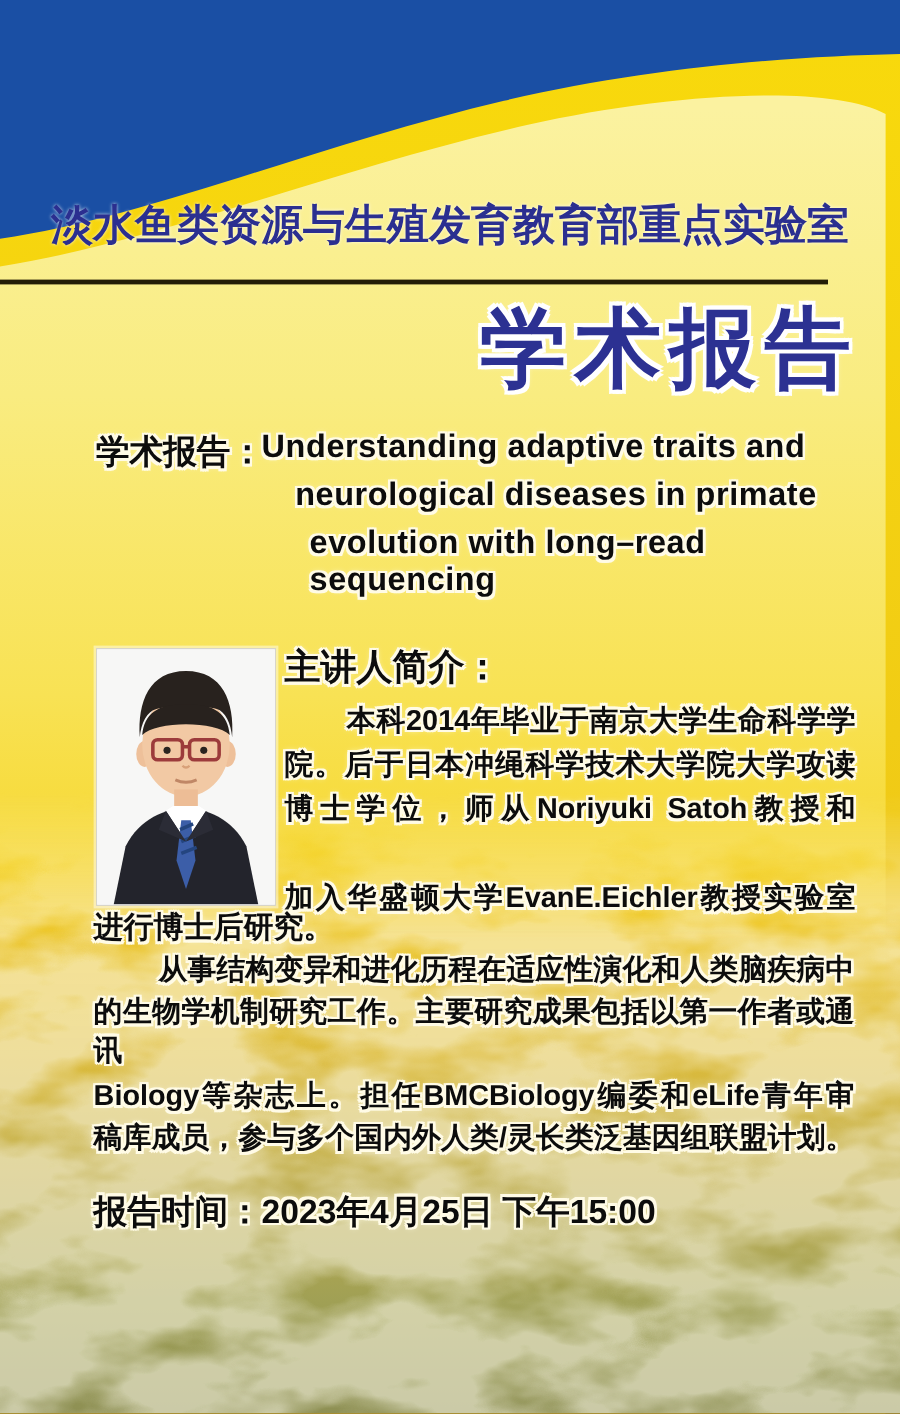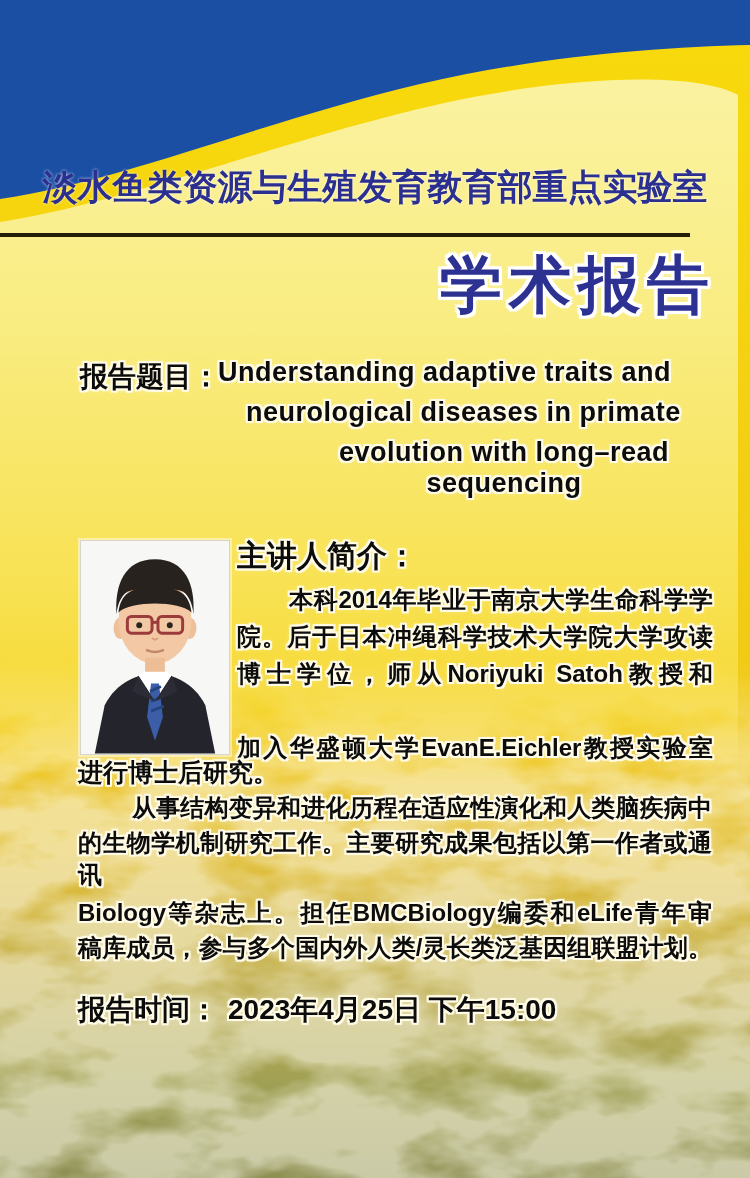--- a/index.html
+++ b/index.html
@@ -36,44 +36,44 @@
     -3px  0   0 #fff, 3px  0   0 #fff,
      0   -3px 0 #fff, 0    3px 0 #fff, 0 0 6px #fff;}
   .jst{text-align:justify;text-align-last:justify;}
   .lab-title{
     top:164px;left:0;width:750px;text-align:center;
     font-size:35px;font-weight:800;color:#2b2f90;letter-spacing:0;
     text-shadow:0 0 3px rgba(255,255,255,.8);
   }
   .divider{position:absolute;z-index:2;top:233px;left:0;width:690px;height:4px;background:#241d07;}
   .report-type{
-    top:243px;right:34px;font-size:62px;font-weight:900;color:#2c3192;
+    top:243px;right:34px;font-size:72px;font-weight:900;color:#2c3192;
     letter-spacing:7px;
   }
   .topic-label{top:358px;left:80px;font-size:28px;}
   .topic-l1{top:357px;left:218px;font-size:27px;letter-spacing:.5px;}
   .topic-l2{top:397px;left:246px;font-size:27px;letter-spacing:.5px;}
-  .topic-l3{top:437px;left:258px;font-size:27px;letter-spacing:.5px;text-align:center;}
+  .topic-l3{top:437px;left:258px;font-size:27px;letter-spacing:.5px;}
   .speaker{top:478px;left:78px;width:634px;font-size:26px;}
   .photo{
     position:absolute;z-index:3;top:540px;left:80px;width:150px;height:215px;
     background:#fbfbfb;border:1px solid #d8d5c8;box-sizing:border-box;
     box-shadow:0 0 0 2px rgba(255,255,255,.45);
   }
   .bio-heading{top:536px;left:237px;font-size:30px;}
   .bio-line{position:absolute;z-index:3;left:237px;width:476px;font-size:24px;
     color:#0c0c0c;font-weight:700;}
   .p2-line{position:absolute;z-index:3;left:78px;width:634px;font-size:24px;
     color:#0c0c0c;font-weight:700;}
   .indent1{padding-left:52px;box-sizing:border-box;}
   .indent2{padding-left:54px;box-sizing:border-box;}
   .bio-last{top:756px;left:78px;font-size:25px;}
   .time-row{top:991px;left:78px;font-size:28px;}
   .place-row{top:1039px;left:78px;font-size:25px;}
-  .lbl{margin-right:10px;}
+  .lbl{}
 </style>
 </head>
 <body>
 
 <div class="poster">
 
   <svg class="layer" width="750" height="1178" viewBox="0 0 750 1178" preserveAspectRatio="none">
     <defs>
       <linearGradient id="panelGrad" gradientUnits="userSpaceOnUse" x1="0" y1="90" x2="0" y2="1178">
         <stop offset="0" stop-color="#fbf2a0"></stop>
@@ -106,21 +106,21 @@
       </defs>
       <rect width="750" height="518" filter="url(#shade)" opacity="0.35"></rect>
       <rect width="750" height="518" filter="url(#foam)" opacity="0.55"></rect>
     </svg>
   </div>
 
   <div class="txt lab-title">淡水鱼类资源与生殖发育教育部重点实验室</div>
   <div class="divider"></div>
   <div class="txt report-type halo-big">学术报告</div>
 
-  <div class="txt topic-label halo">报告题目：</div>
+  <div class="txt topic-label halo">学术报告：</div>
   <div class="txt topic-l1 halo">Understanding adaptive traits and</div>
   <div class="txt topic-l2 halo">neurological diseases in primate</div>
   <div class="txt topic-l3 halo">evolution with long–read sequencing</div>
 
 
   <div class="photo">
     <svg width="148" height="213" viewBox="0 0 150 215">
       <rect width="150" height="215" fill="#fafafa"></rect>
       <rect width="150" height="215" fill="#f2f2f0" opacity="0.4"></rect>
       <ellipse cx="40" cy="88" rx="7" ry="11" fill="#eec09a"></ellipse>

